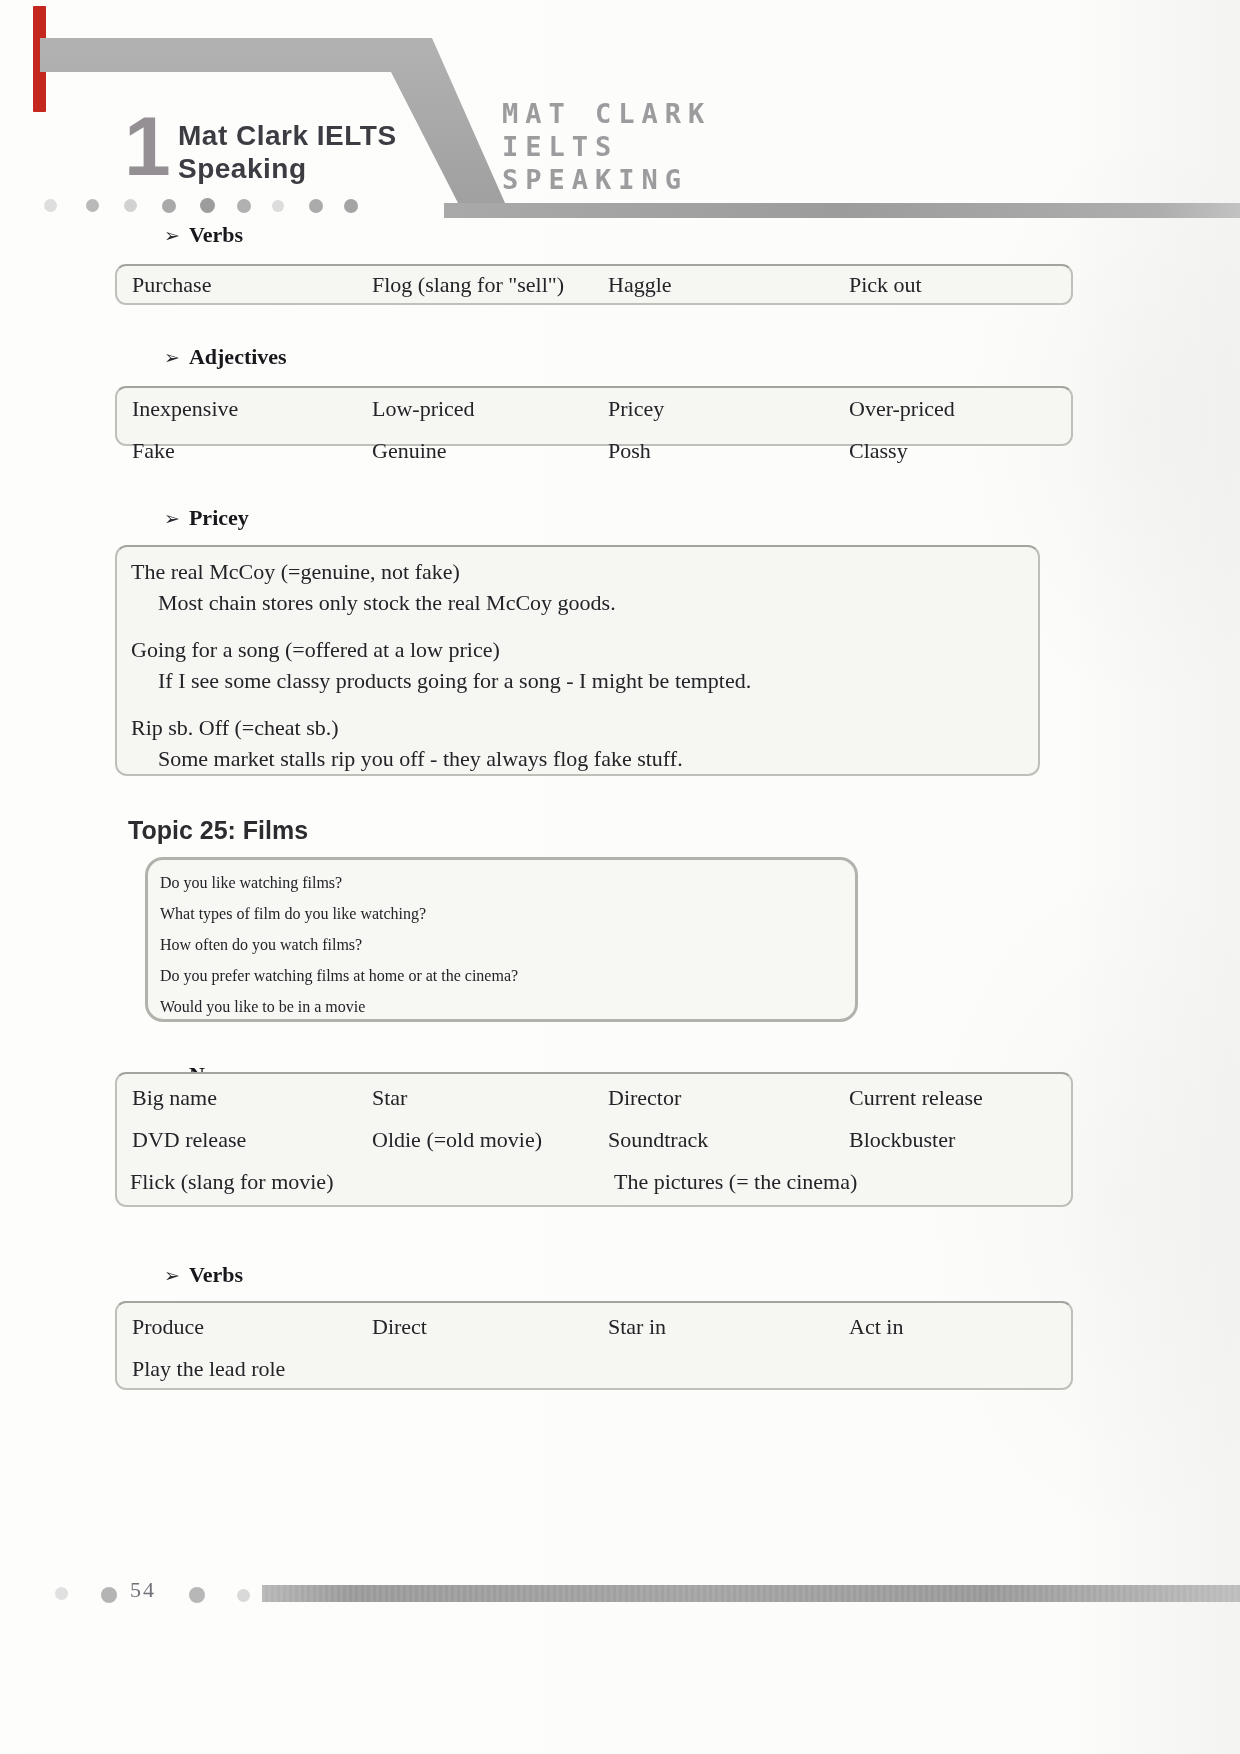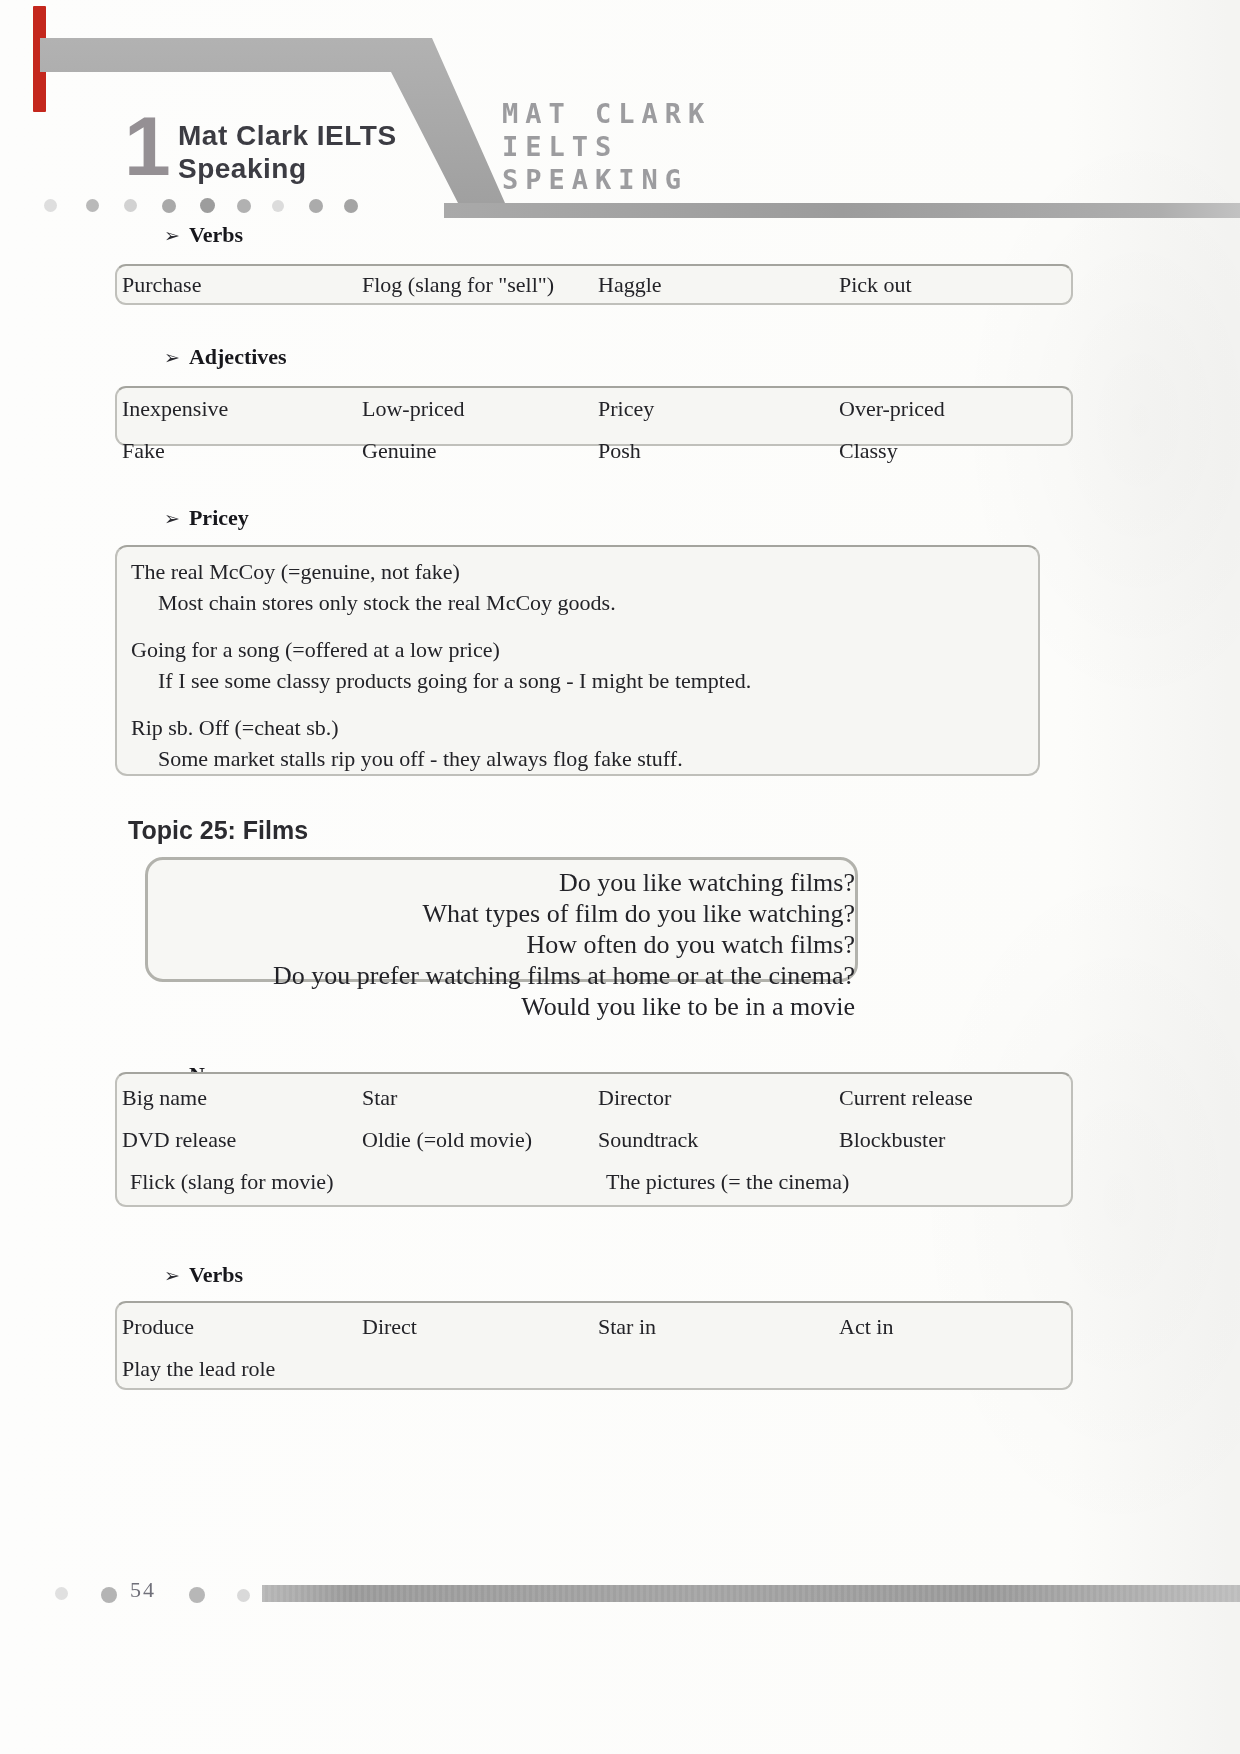--- a/index.html
+++ b/index.html
@@ -49,33 +49,33 @@
     font-size:25px;color:#2b2b30;
   }
   
   .vbox{
     position:absolute;left:115px;width:958px;
     background:#f6f6f3;
     border:2px solid #c0c0bb;border-top-color:#a4a49e;
     border-radius:11px;box-sizing:border-box;
     font-size:22px;
   }
-  .vrow{display:grid;grid-template-columns:240px 236px 241px 1fr;align-items:center;height:42px;padding-left:5px;}
-  .vrow-wide{display:grid;grid-template-columns:476px 1fr;align-items:center;height:42px;padding-left:13px;}
+  .vrow{display:grid;grid-template-columns:240px 236px 241px 1fr;align-items:center;height:42px;padding-left:15px;}
+  .vrow-wide{display:grid;grid-template-columns:476px 1fr;align-items:center;height:42px;padding-left:13px;gap:8px;}
   .vcell{white-space:nowrap;}
   
   .idioms-box{position:absolute;left:115px;top:545px;width:925px;height:231px;
     background:#f6f6f3;border:2px solid #bfbfba;border-top-color:#a4a49e;border-radius:12px;
     box-sizing:border-box;padding:9px 14px 0 14px;font-size:22px;line-height:31px;}
   .idiom{margin-bottom:16px;}
   .idiom-example{padding-left:27px;}
   
-  .qbox{position:absolute;left:145px;top:857px;width:713px;height:125px;
+  .qbox{position:absolute;left:145px;top:857px;width:713px;height:165px;
     background:#f7f7f4;border:3px solid #b2b2ac;border-radius:18px;
-    box-sizing:border-box;padding:7px 0 0 12px;font-size:26px;line-height:31px;text-align:right;}
+    box-sizing:border-box;padding:7px 0 0 12px;font-size:16px;line-height:31px;}
   
   .ft-dot{position:absolute;border-radius:50%;}
   .page-number{position:absolute;left:130px;top:1577px;font-size:22px;color:#70707a;letter-spacing:2px;}
   .footer-bar{
     position:absolute;left:262px;top:1585px;width:978px;height:17px;
     background:
       repeating-linear-gradient(90deg, rgba(255,255,255,0.08) 0 3px, transparent 3px 6px),
       linear-gradient(90deg,#b6b6b6 0%,#999 9%,#a3a3a3 45%,#989898 74%,#bdbdbd 100%);
   }
 </style>

